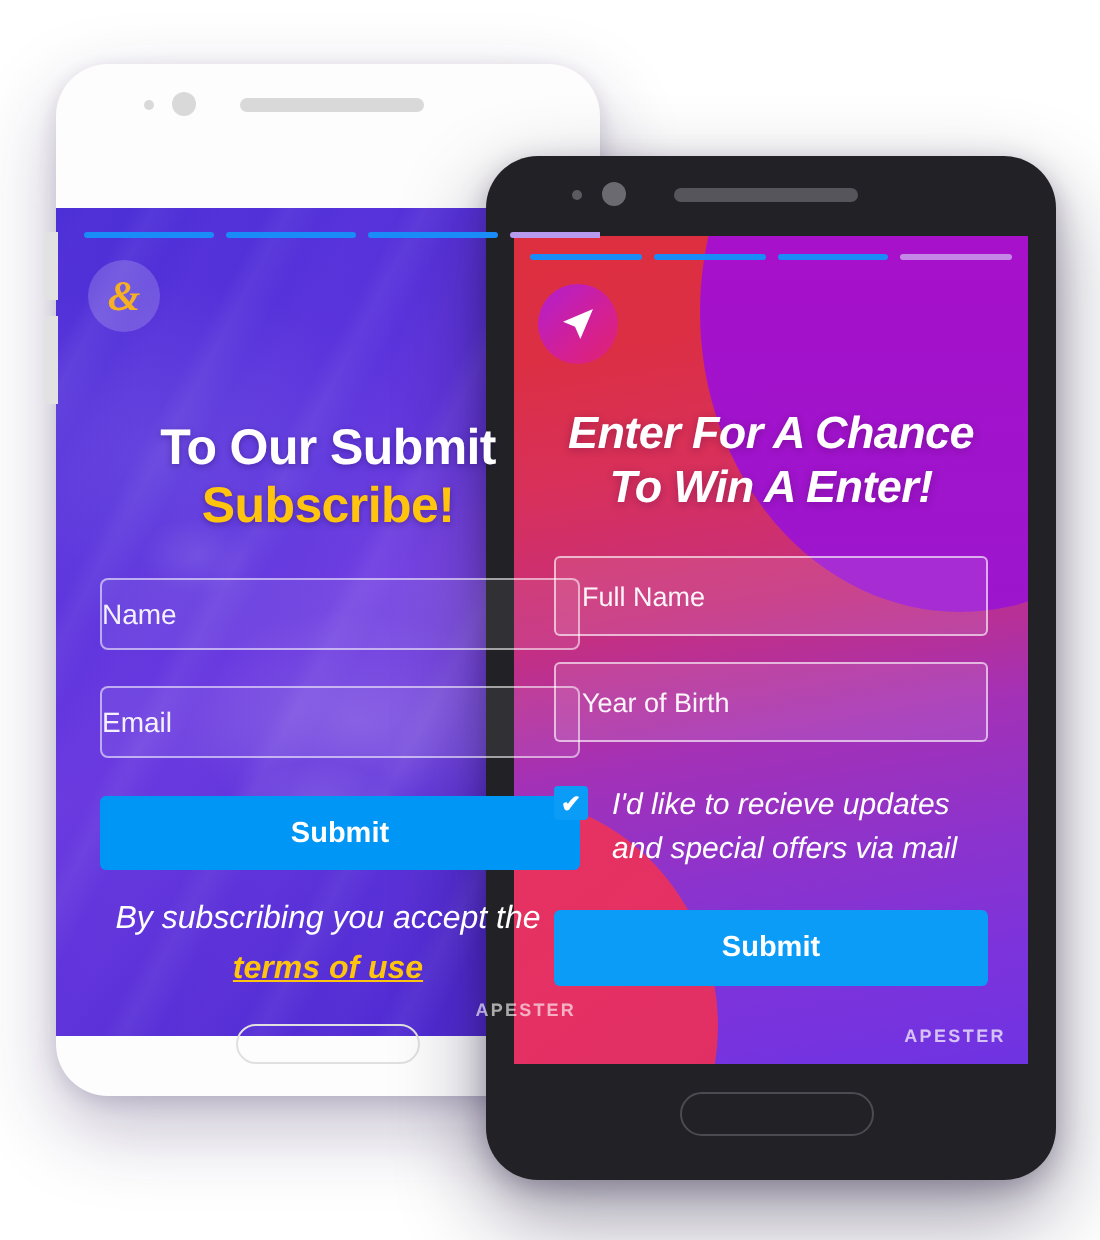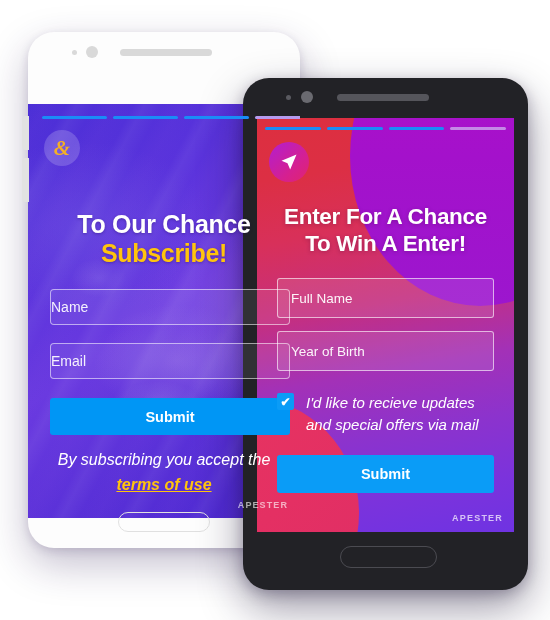--- a/index.html
+++ b/index.html
@@ -334,20 +334,21 @@
     left: 0; top: 85px;
     width: 257px;
     text-align: center;
     z-index: 6;
     color: #ffffff;
     font-size: 22.5px;
     font-weight: 700;
     line-height: 1.2;
     letter-spacing: -0.3px;
     text-shadow: 0 1px 4px rgba(60,0,60,0.3);
+    font-style: italic;
   }
 
   .pb-field {
     position: absolute;
     left: 20px;
     width: 217px;
     height: 40px;
     border: 1.3px solid rgba(255,255,255,0.62);
     border-radius: 3px;
     background: rgba(255,255,255,0.10);
@@ -437,21 +438,21 @@
         <div class="progress-seg" style="background:#1a8cf7;"></div>
         <div class="progress-seg" style="background:#b69bee;"></div>
       </div>
 
       <div class="pw-logo">
         <span>&amp;</span>
       </div>
 
       <div class="pw-headline">
         <br>
-        <span>To Our Chance</span>
+        <span>To Our Submit</span>
         <span class="gold">Subscribe!</span>
       </div>
 
       <div class="pw-field f1">
         <span>Name</span>
       </div>
       <div class="pw-field f2">
         <span>Email</span>
       </div>
 

